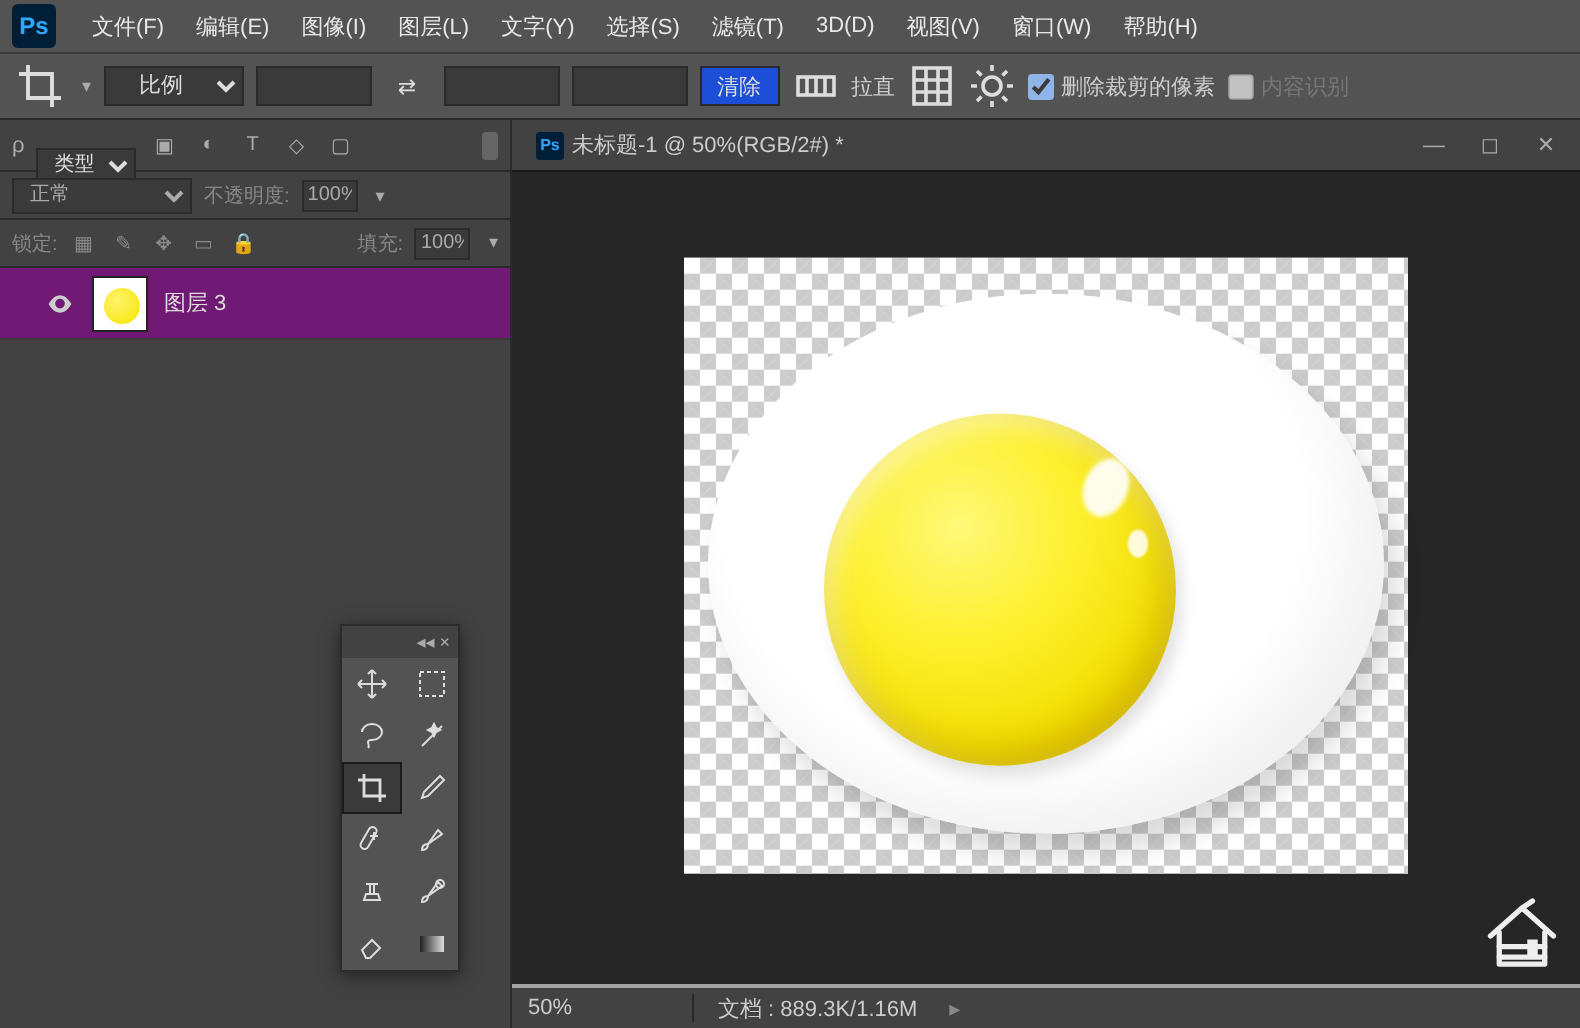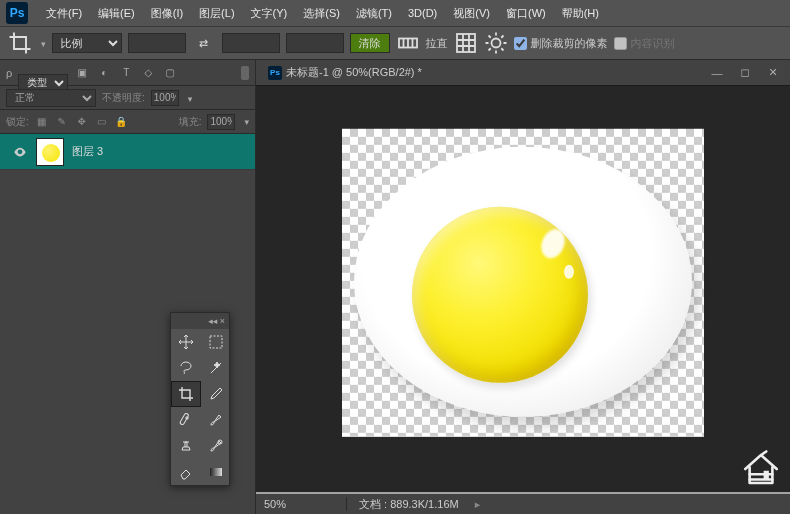--- a/index.html
+++ b/index.html
@@ -6,23 +6,23 @@
 body { width: 790px; height: 514px; background: #535353; overflow: hidden; position: relative; color: #ccc; font-size: 11px; }
 
 
 .menubar { height: 26px; background: #535353; display: flex; align-items: center; padding: 0 6px; }
 .ps-logo { width: 22px; height: 22px; background: #001e36; border-radius: 3px; display: flex; align-items: center; justify-content: center; color: #31a8ff; font-weight: bold; font-size: 12px; margin-right: 10px; }
 .menu-item { padding: 4px 8px; color: #e8e8e8; cursor: pointer; }
 
 
 .options-bar { height: 34px; background: #535353; border-top: 1px solid #3a3a3a; border-bottom: 1px solid #2a2a2a; display: flex; align-items: center; padding: 0 8px; gap: 6px; }
 .opt-icon { width: 24px; height: 24px; display: flex; align-items: center; justify-content: center; color: #ddd; }
-.opt-select { background: #3a3a3a; border: 1px solid #2a2a2a; color: #ddd; padding: 2px 4px; font-size: 11px; height: 20px; }
+.opt-select { background: #3a3a3a; border: 1px solid #2a2a2a; color: #ddd; padding: 2px 4px; font-size: 11px; height: 20px; text-align: center; }
 .opt-input { background: #3a3a3a; border: 1px solid #2a2a2a; color: #ddd; width: 58px; height: 20px; font-size: 11px; padding: 0 4px; }
-.opt-btn { background: #4d7c0f; border: 1px solid #2a2a2a; color: #ddd; padding: 2px 8px; font-size: 11px; height: 20px; cursor: pointer; }
+.opt-btn { background: #1d4ed8; border: 1px solid #2a2a2a; color: #ddd; padding: 2px 8px; font-size: 11px; height: 20px; cursor: pointer; }
 .opt-check { display: flex; align-items: center; gap: 4px; }
 .opt-check input { accent-color: #8fb5e8; }
 
 
 .left-area { position: absolute; left: 0; top: 60px; width: 256px; height: 454px; background: #424242; border-right: 1px solid #2a2a2a; }
 .panel-tabs { height: 24px; background: #3a3a3a; display: flex; align-items: center; border-bottom: 1px solid #2a2a2a; }
 .panel-tab { padding: 4px 10px; color: #ccc; font-size: 11px; }
 .panel-tab.active { background: #535353; color: #eee; }
 .panel-collapse { margin-left: auto; padding: 2px 6px; color: #aaa; cursor: pointer; }
 
@@ -32,21 +32,21 @@
 .filter-toggle { margin-left: auto; width: 8px; height: 14px; background: #666; border-radius: 2px; }
 
 .layer-blend-row { height: 24px; background: #424242; display: flex; align-items: center; padding: 0 6px; gap: 6px; border-bottom: 1px solid #2a2a2a; }
 .blend-select { background: #3a3a3a; border: 1px solid #2a2a2a; color: #aaa; font-size: 10px; padding: 1px 4px; width: 90px; height: 18px; }
 .opacity-label { color: #888; font-size: 10px; }
 .opacity-input { background: #3a3a3a; border: 1px solid #2a2a2a; color: #aaa; width: 28px; height: 16px; font-size: 10px; padding: 0 2px; text-align: center; }
 
 .layer-lock-row { height: 24px; background: #424242; display: flex; align-items: center; padding: 0 6px; gap: 6px; border-bottom: 1px solid #2a2a2a; color: #888; font-size: 10px; }
 .lock-icon { width: 14px; height: 14px; display: flex; align-items: center; justify-content: center; color: #888; }
 
-.layer-row { height: 36px; background: #0f766e; display: flex; align-items: center; padding: 0 12px; gap: 8px; border-bottom: 1px solid #3a3a3a; }
+.layer-row { height: 36px; background: #701a75; display: flex; align-items: center; padding: 0 22px; gap: 8px; border-bottom: 1px solid #3a3a3a; }
 .layer-eye { width: 16px; height: 16px; display: flex; align-items: center; justify-content: center; }
 .layer-thumb { width: 28px; height: 28px; background: #fff; border: 1px solid #222; position: relative; overflow: hidden; }
 .layer-thumb-egg { position: absolute; width: 18px; height: 18px; border-radius: 50%; background: radial-gradient(circle at 35% 35%, #fff36b, #f5e500); top: 5px; left: 5px; }
 .layer-name { color: #ddd; font-size: 11px; }
 
 
 .tools-panel { position: absolute; left: 170px; top: 312px; width: 60px; background: #535353; border: 1px solid #2a2a2a; box-shadow: 0 2px 8px rgba(0,0,0,.5); }
 .tools-header { height: 16px; background: #424242; display: flex; align-items: center; justify-content: flex-end; padding: 0 4px; color: #aaa; font-size: 9px; }
 .tools-grid { display: grid; grid-template-columns: 1fr 1fr; gap: 0; }
 .tool-btn { width: 30px; height: 26px; display: flex; align-items: center; justify-content: center; color: #ddd; cursor: pointer; }

